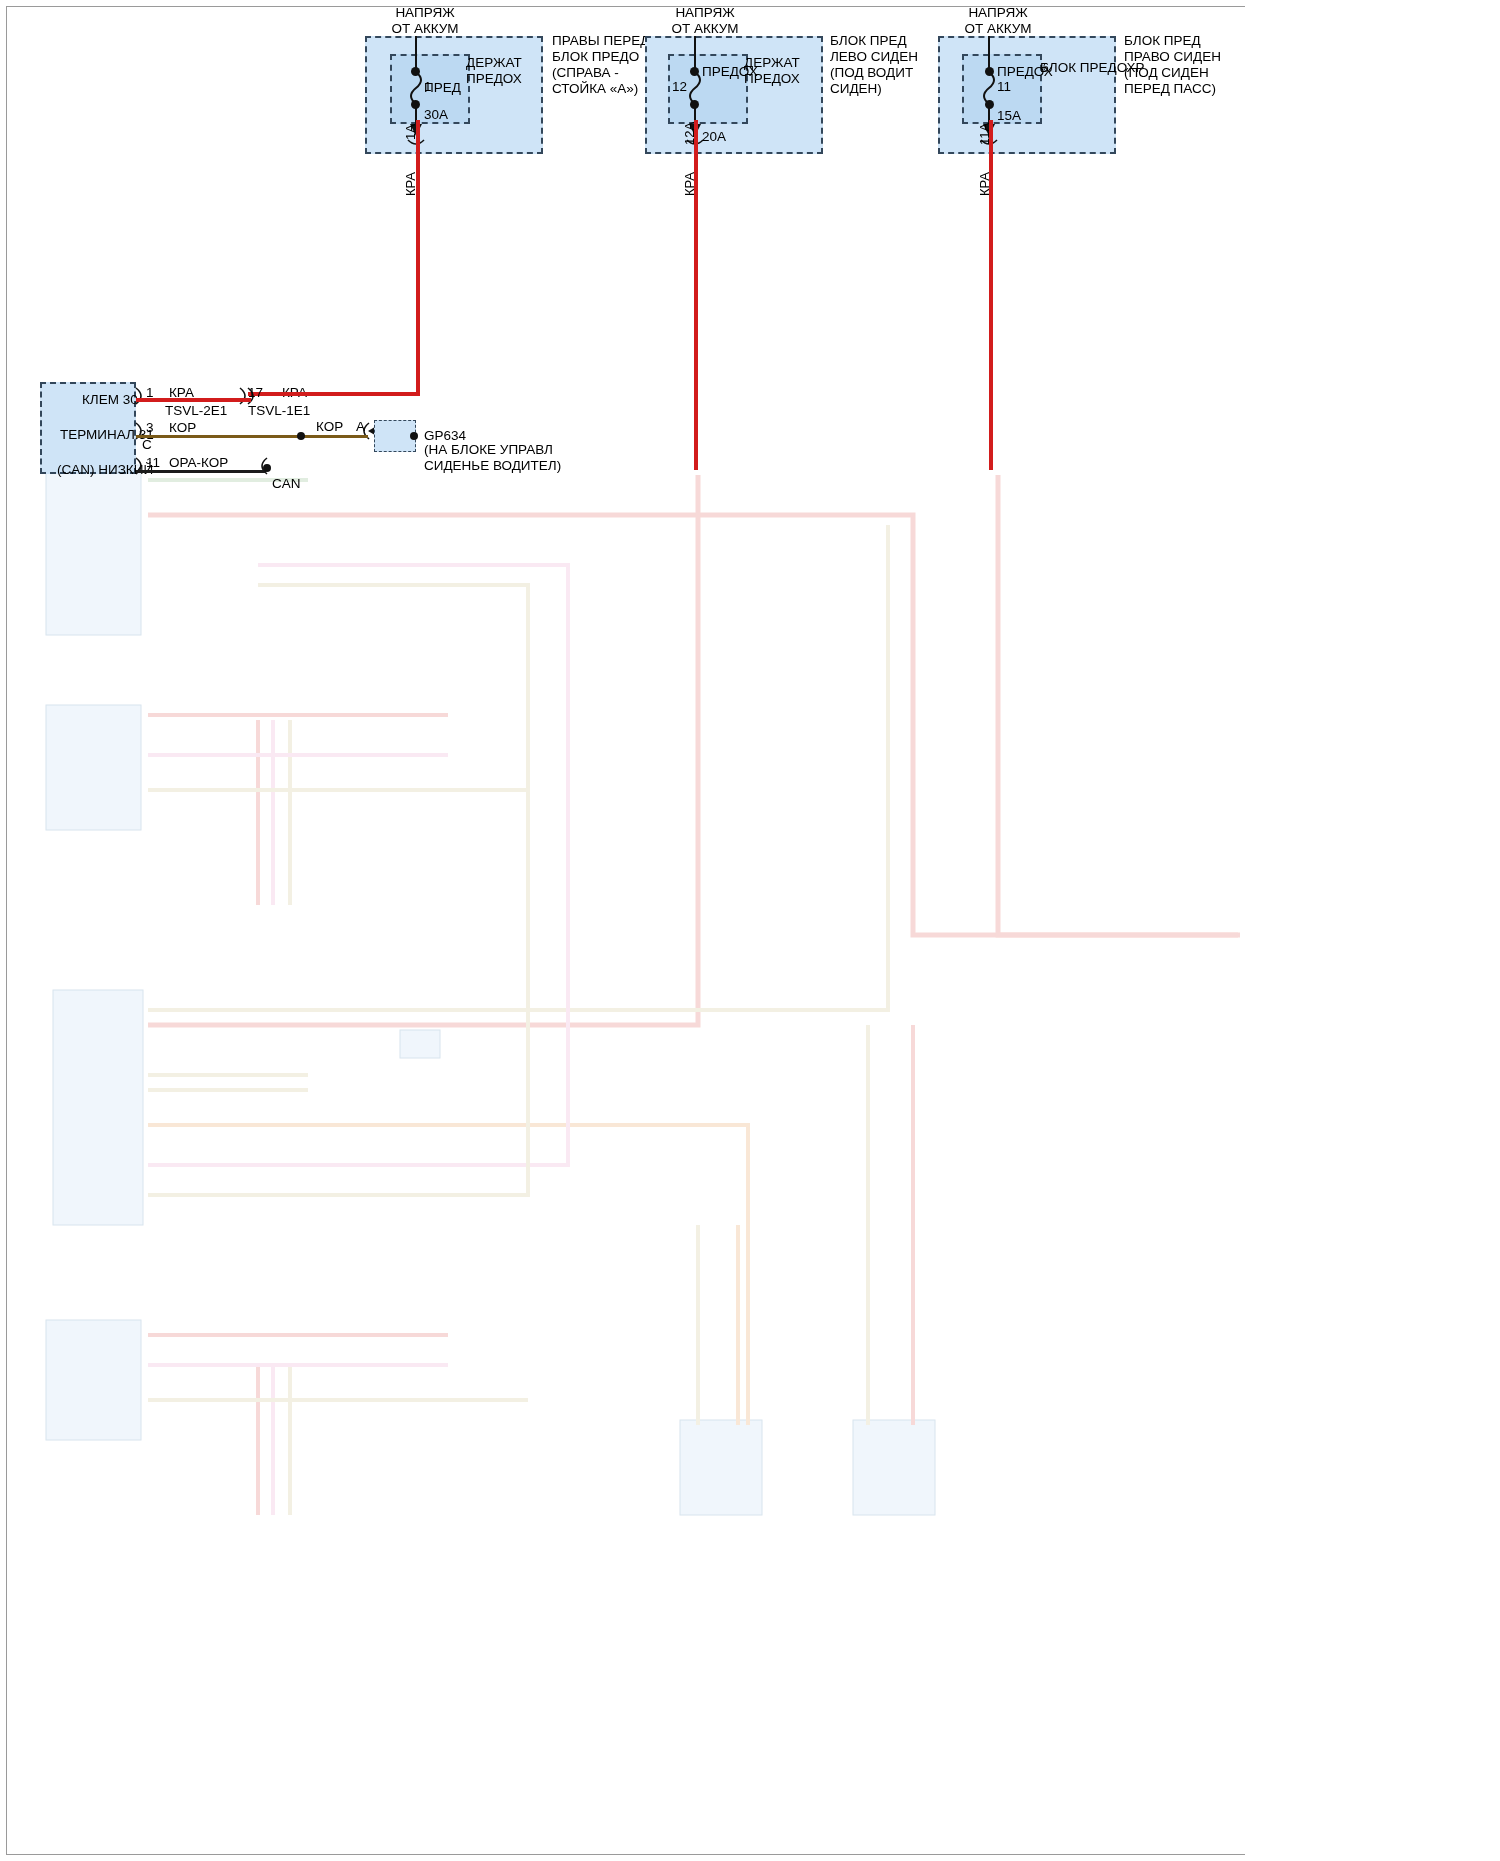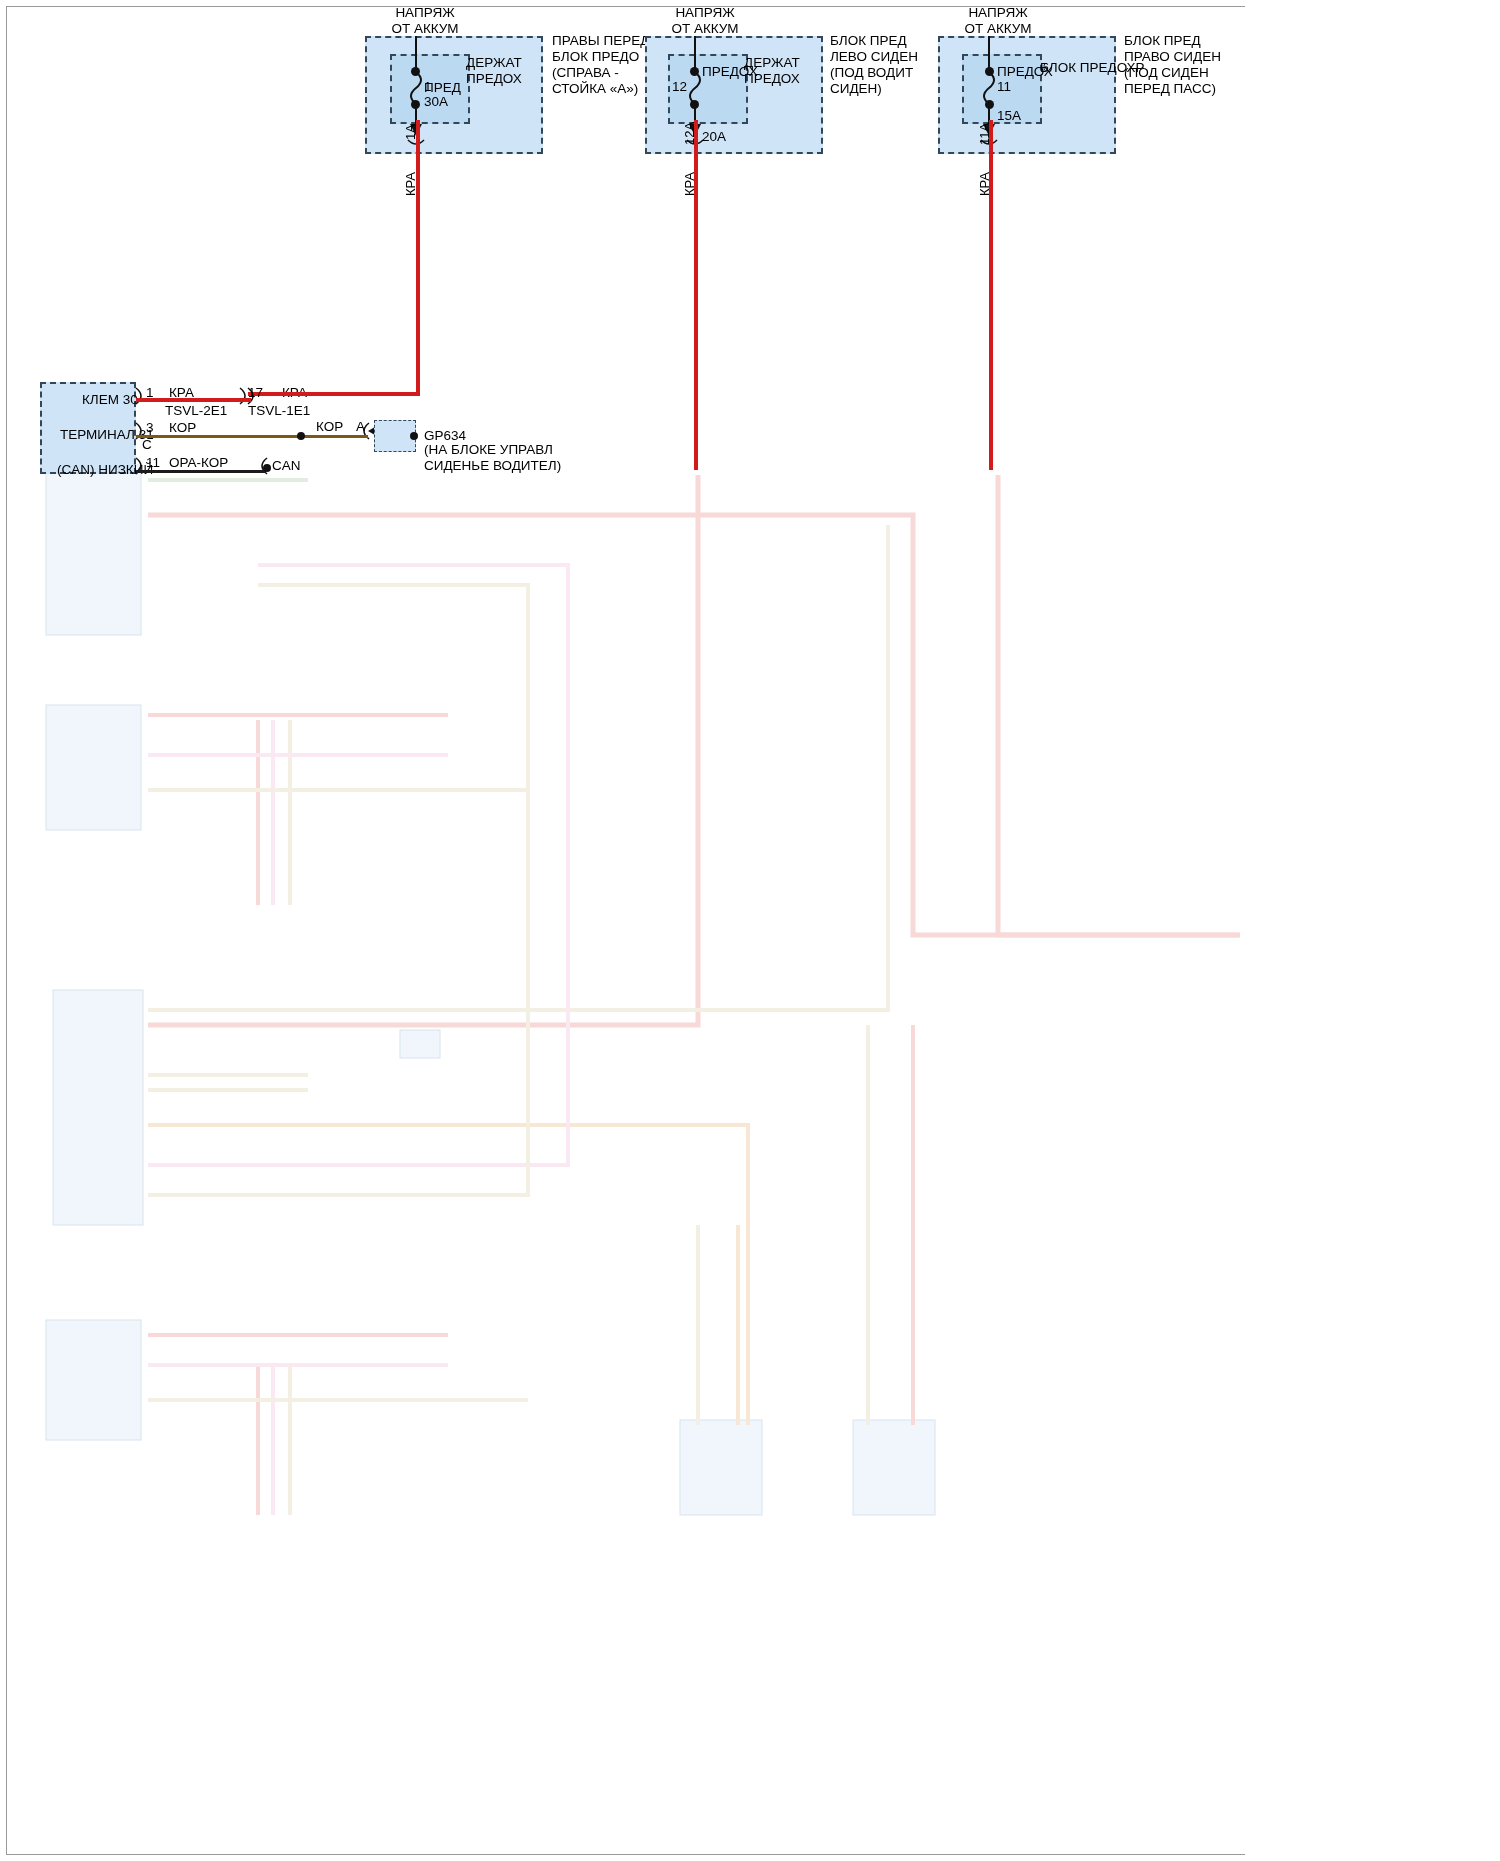--- a/index.html
+++ b/index.html
@@ -78,21 +78,21 @@
       <path d="M56 52 q10 8 0 16 q-10 8 0 16" stroke="#111" stroke-width="2" fill="none"></path>
       <line x1="56" y1="84" x2="56" y2="110" stroke="#111" stroke-width="2"></line>
       <polygon points="50,104 62,104 56,116" fill="#111"></polygon>
       <path d="M48 120 q8 8 16 0" stroke="#111" stroke-width="1.6" fill="none"></path>
     </svg>
     <div class="dot" style="left:411px;top:67px;"></div>
     <div class="dot" style="left:411px;top:100px;"></div>
 
     <div class="txt" style="left:424px;top:80px;">ПРЕД</div>
     <div class="txt" style="left:424px;top:79px;">1</div>
-    <div class="txt" style="left:424px;top:94px;text-align:center;">30A</div>
+    <div class="txt" style="left:424px;top:107px;text-align:center;">30A</div>
     <div class="txt" style="left:466px;top:55px;line-height:16px;">ДЕРЖАТ
 ПРЕДОХ</div>
     <div class="txt" style="left:552px;top:33px;line-height:16px;">ПРАВЫ ПЕРЕД
 БЛОК ПРЕДО
 (СПРАВА -
 СТОЙКА «А»)</div>
 
     <div class="rot" style="left:403px;top:140px;">1A</div>
     <div class="rot" style="left:403px;top:196px;">КРА</div>
 
@@ -192,21 +192,21 @@
     <div class="txt" style="left:248px;top:385px;">17</div>
     <div class="txt" style="left:282px;top:385px;">КРА</div>
     <div class="txt" style="left:248px;top:403px;">TSVL-1E1</div>
 
     <div class="txt" style="left:146px;top:420px;">3</div>
     <div class="txt" style="left:169px;top:420px;">КОР</div>
     <div class="txt" style="left:142px;top:437px;">C</div>
 
     <div class="txt" style="left:146px;top:455px;">11</div>
     <div class="txt" style="left:169px;top:455px;">ОРА-КОР</div>
-    <div class="txt" style="left:272px;top:458px;">CAN</div>
+    <div class="txt" style="left:272px;top:476px;">CAN</div>
 
     <div class="wire" style="left:136px;top:398px;width:115px;height:4px;"></div>
     <div class="wire" style="left:262px;top:392px;width:158px;height:4px;"></div>
 
     <div class="wirebrn" style="left:136px;top:435px;width:232px;height:3px;"></div>
     <div class="sdot" style="left:297px;top:432px;"></div>
     <div class="txt" style="left:316px;top:419px;">КОР</div>
     <div class="txt" style="left:356px;top:419px;">A</div>
 
     <div class="blk" style="left:374px;top:420px;width:42px;height:32px;border-width:1.5px;"></div>

